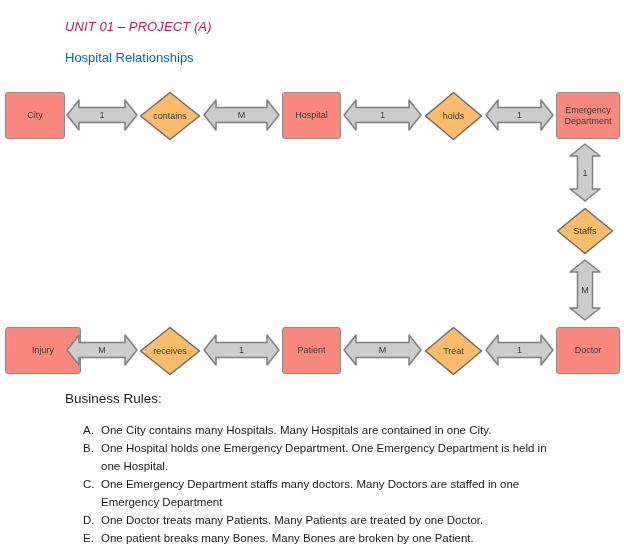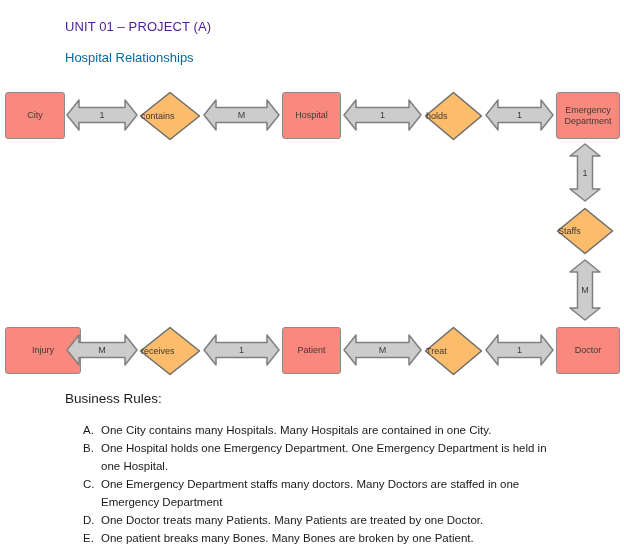--- a/index.html
+++ b/index.html
@@ -1,30 +1,30 @@
 <!DOCTYPE html>
 <html style="--entity-fill: #F9897E; --entity-border: #8C8C8C; --shape-text: #3F3833;"><head>
 <meta charset="utf-8">
 <style>
   html,body{margin:0;padding:0;background:#ffffff;}
   body{width:624px;height:544px;font-family:"Liberation Sans",sans-serif;}
   .page{position:relative;width:624px;height:544px;background:#ffffff;overflow:hidden;}
 
-  .doc-title{position:absolute;left:65px;top:19px;font-size:13px;color:#4c1d95;letter-spacing:.1px;}
+  .doc-title{position:absolute;left:65px;top:19px;font-size:13px;color:#be185d;letter-spacing:.1px;font-style:italic;}
   .doc-subtitle{position:absolute;left:65px;top:50px;font-size:13px;color:#0369a1;}
 
   .entity{position:absolute;background:var(--entity-fill,#F9897E);border:1.5px solid var(--entity-border,#8C8C8C);
     border-radius:3px;box-sizing:border-box;display:flex;align-items:center;justify-content:center;}
   .shape-label{font-size:9px;line-height:10.5px;color:var(--shape-text,#3F3833);text-align:center;padding:0 2px;}
 
   .connector{position:absolute;display:flex;align-items:center;justify-content:center;}
   .connector svg, .diamond svg{position:absolute;left:0;top:0;}
   .conn-label{position:relative;font-size:9px;color:#3a3a3a;}
 
-  .diamond{position:absolute;display:flex;align-items:center;justify-content:flex-start;}
+  .diamond{position:absolute;display:flex;align-items:center;justify-content:center;}
   .diamond .shape-label{position:relative;}
 
   .rules{position:absolute;left:65px;top:391px;width:545px;color:#1a1a1a;}
   .rules-heading{font-size:13.5px;margin-bottom:15px;}
   .rules-list{margin:0;padding:0;list-style:none;}
   .rule{display:flex;margin-left:18px;font-size:11.5px;line-height:18px;}
   .rule-letter{width:18px;flex:none;}
   .rule-text{white-space:pre-line;}
 </style>
 </head>

